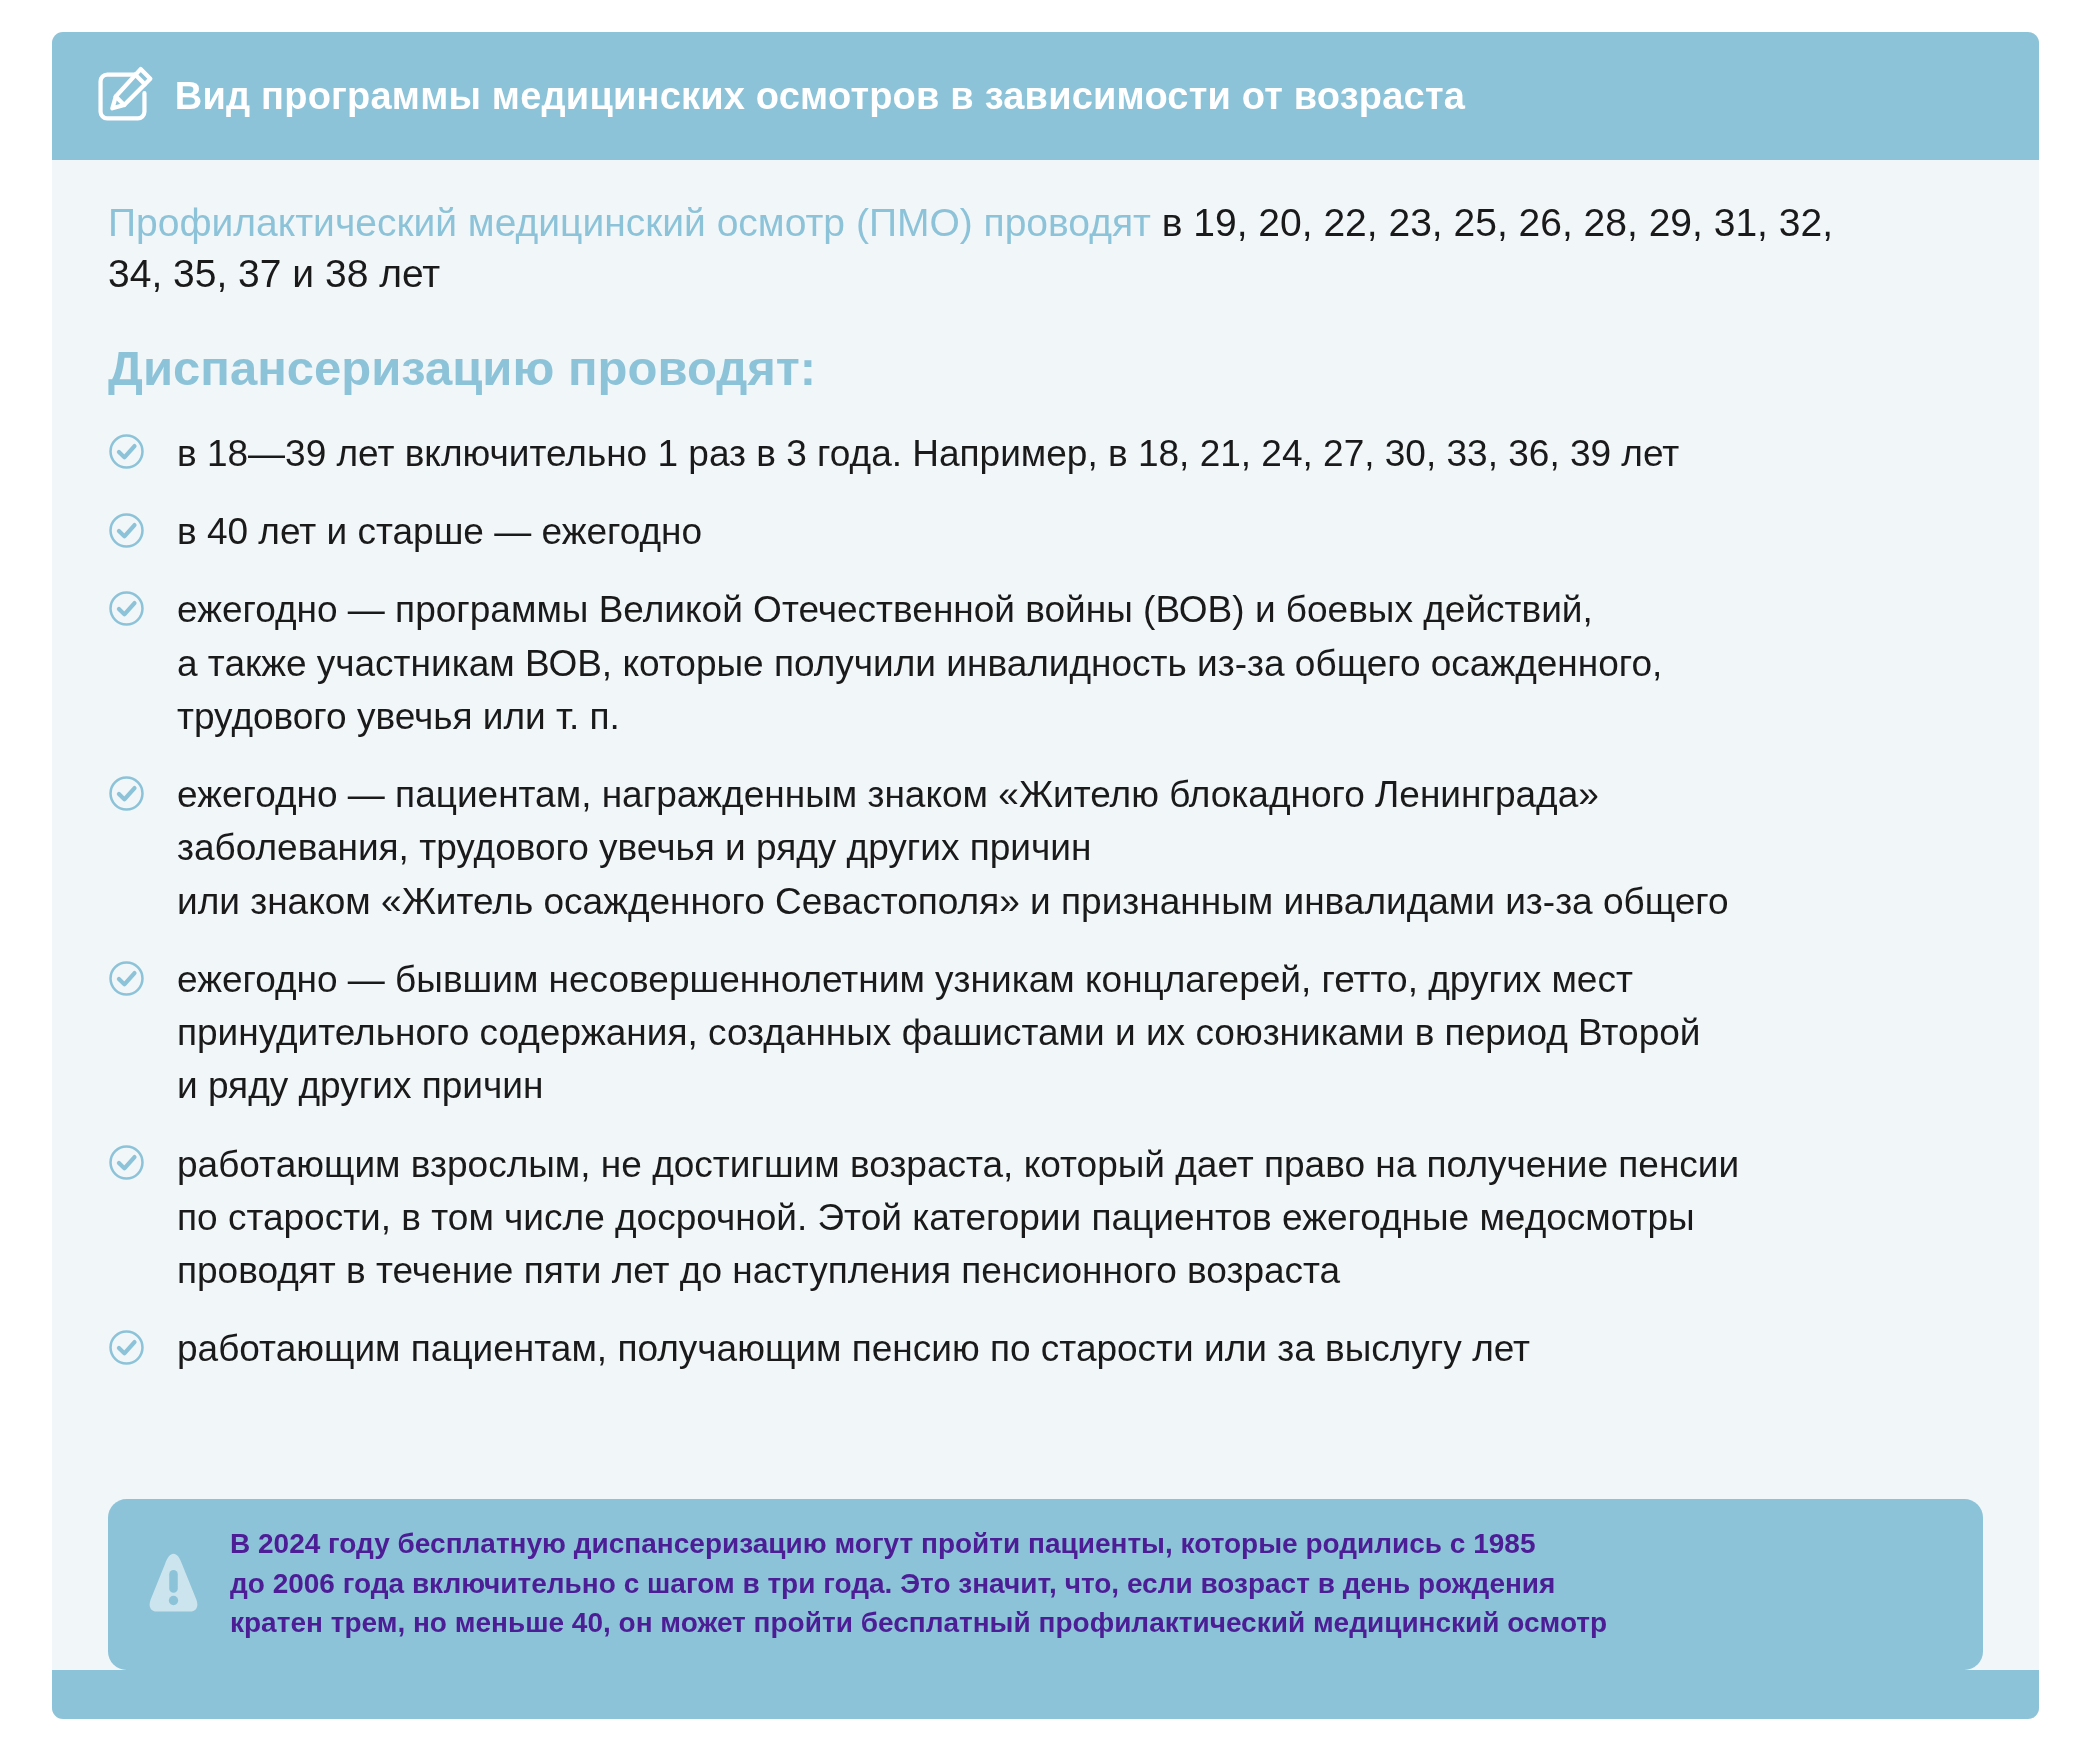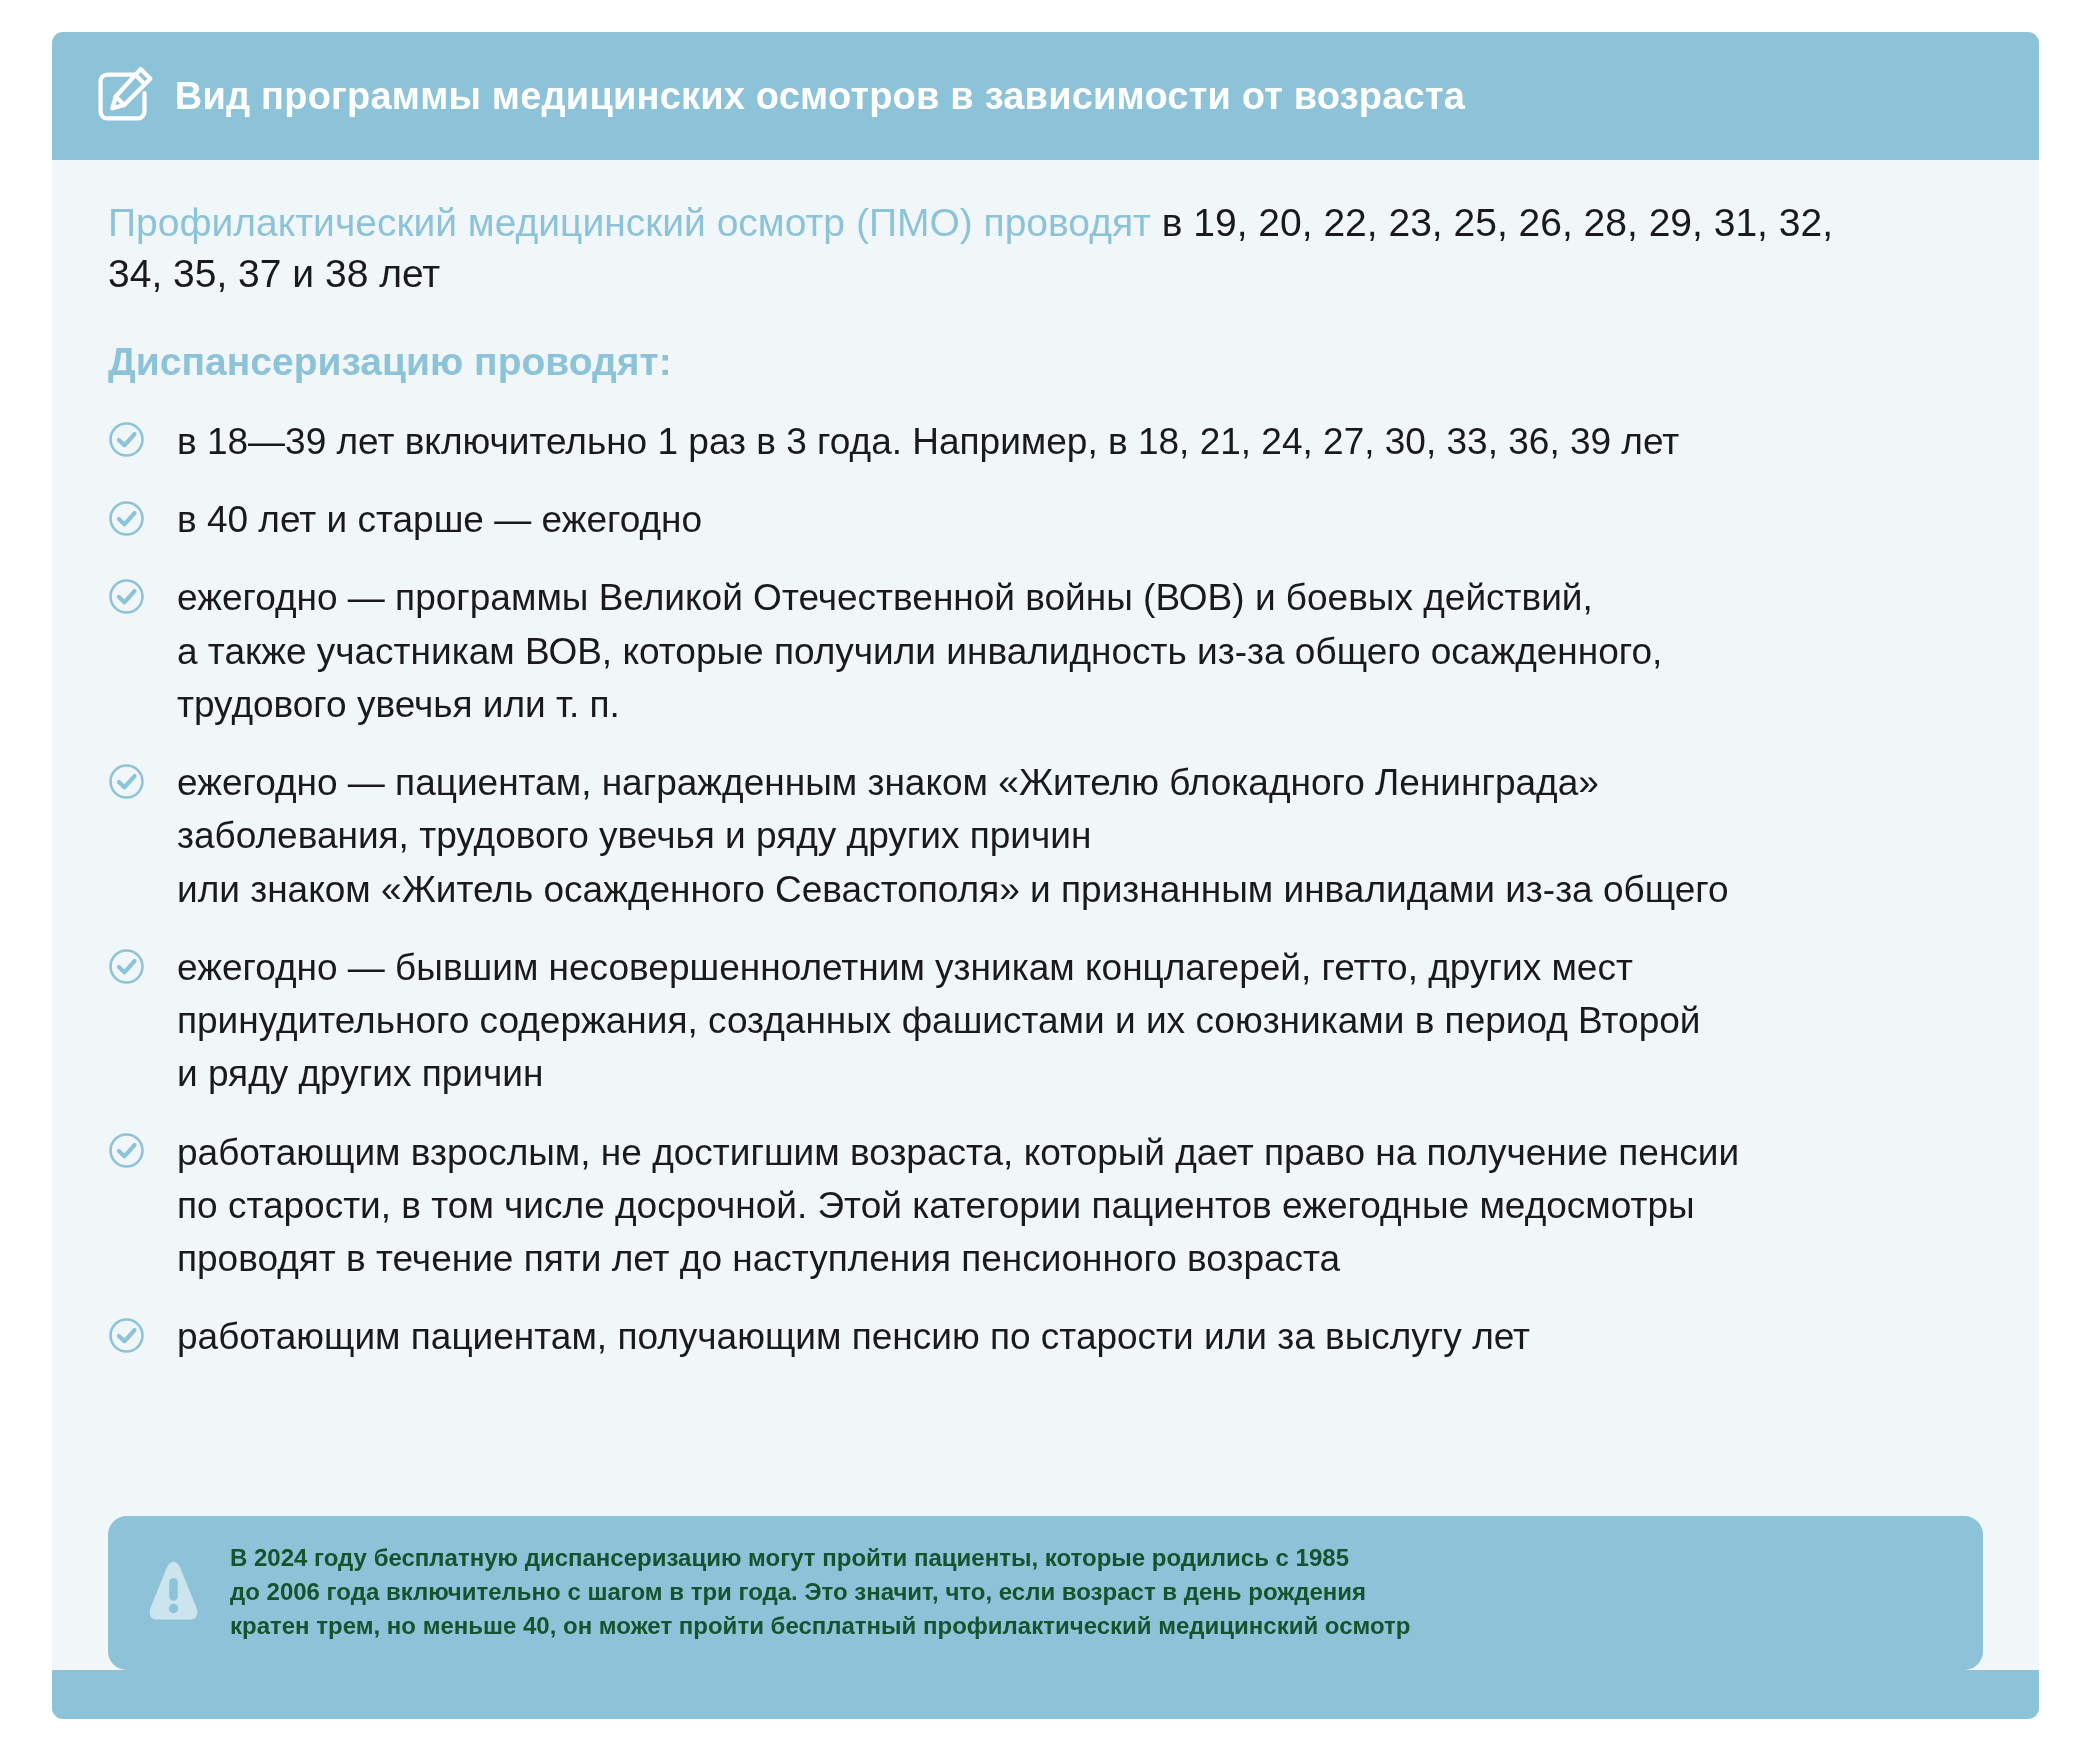--- a/index.html
+++ b/index.html
@@ -77,21 +77,21 @@
     max-width: 1788px;
   }
   .intro .lead {
     color: #8dc3d8;
     font-weight: normal;
   }
 
   .section-heading {
     color: #8dc3d8;
     font-weight: bold;
-    font-size: 39px;
+    font-size: 49px;
     line-height: 1.2;
     margin: 0 0 29px 0;
   }
 
   .bullets {
     list-style: none;
     margin: 0;
     padding: 0;
   }
   .bullet {
@@ -130,23 +130,23 @@
     padding: 25px 34px 27px 29px;
     box-sizing: border-box;
   }
   .warn-icon {
     flex: 0 0 73px;
     width: 73px;
     height: 73px;
     margin-right: 20px;
   }
   .callout-text {
-    color: #14532d;
+    color: #4c1d95;
     font-weight: bold;
-    font-size: 24px;
+    font-size: 28px;
     line-height: 1.42;
   }
   .callout-text .ln { display: block; white-space: nowrap; }
 
   
   .footer-strip {
     margin-top: auto;
     height: 49px;
     flex: 0 0 49px;
     background: #8dc3d8;

